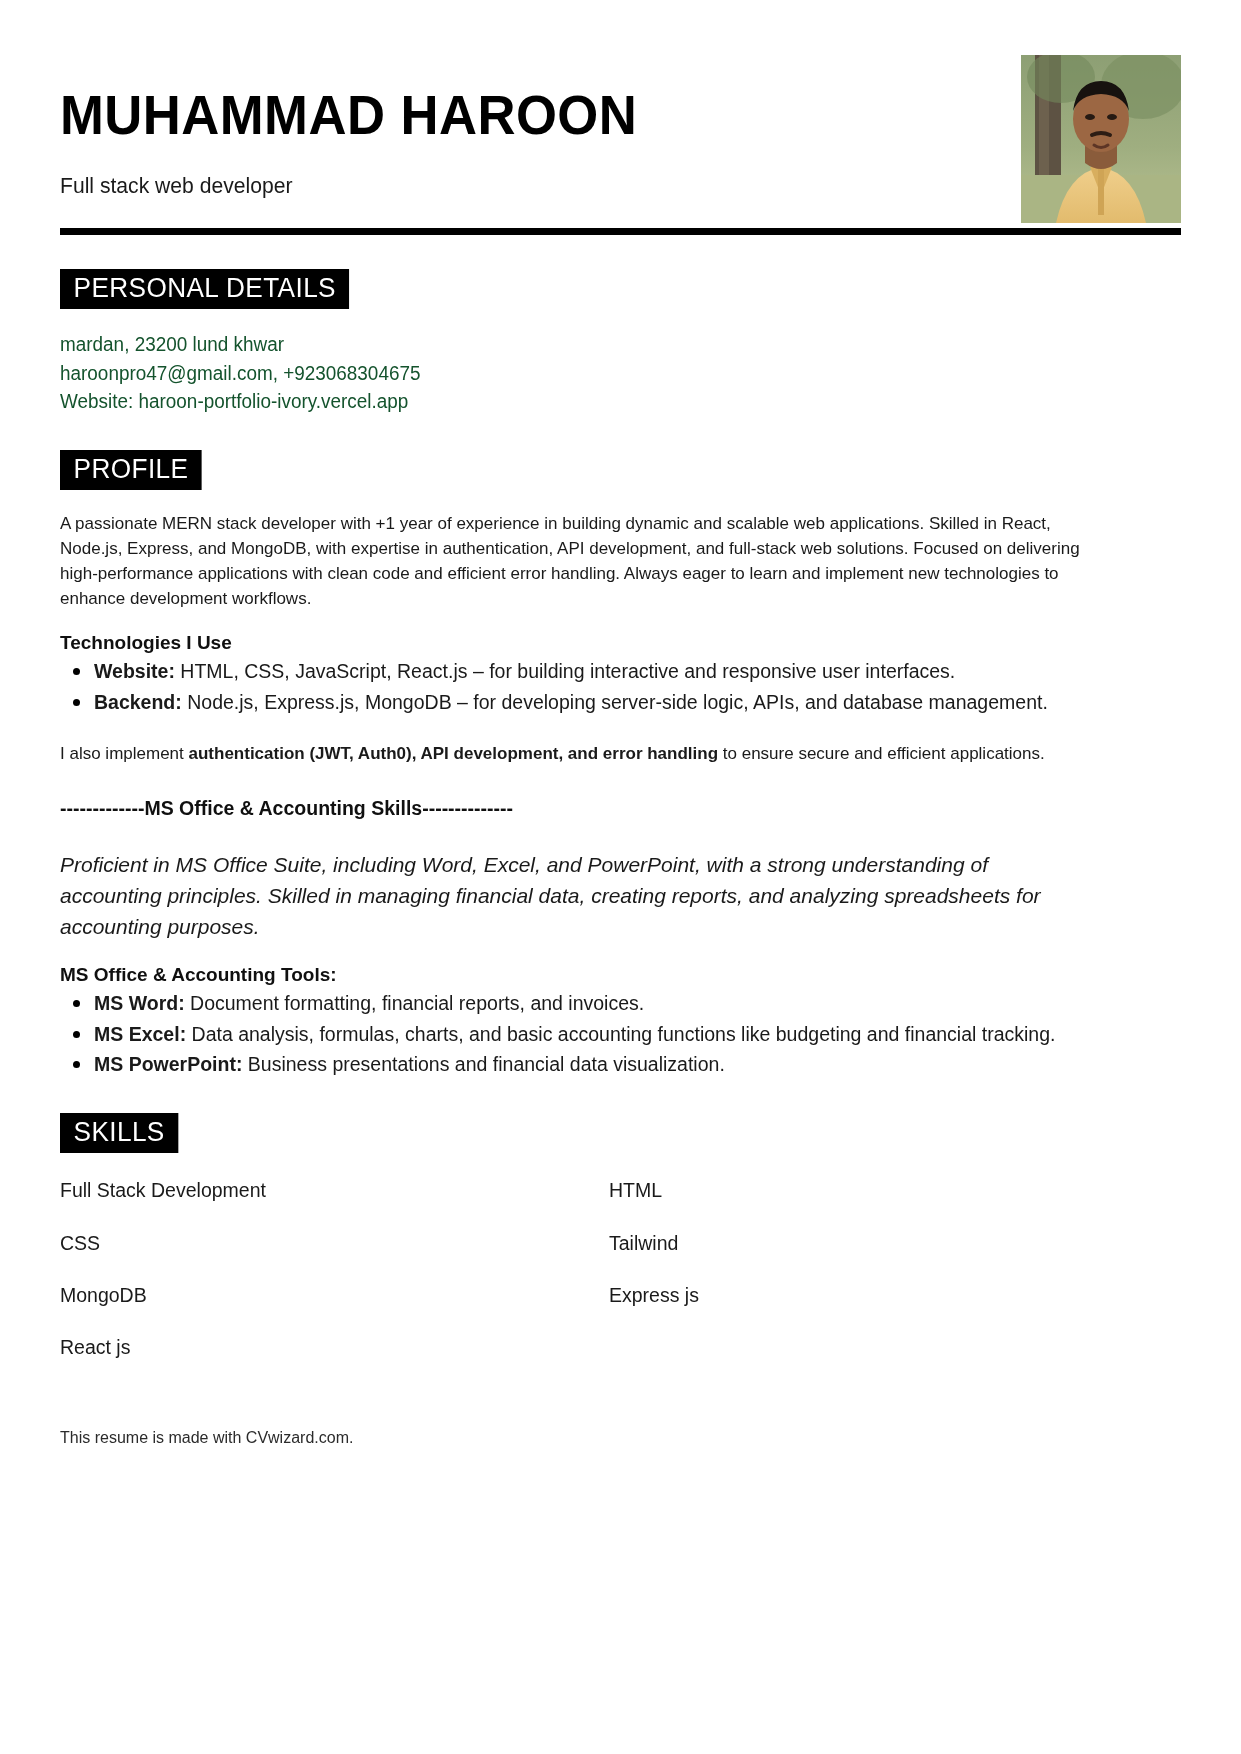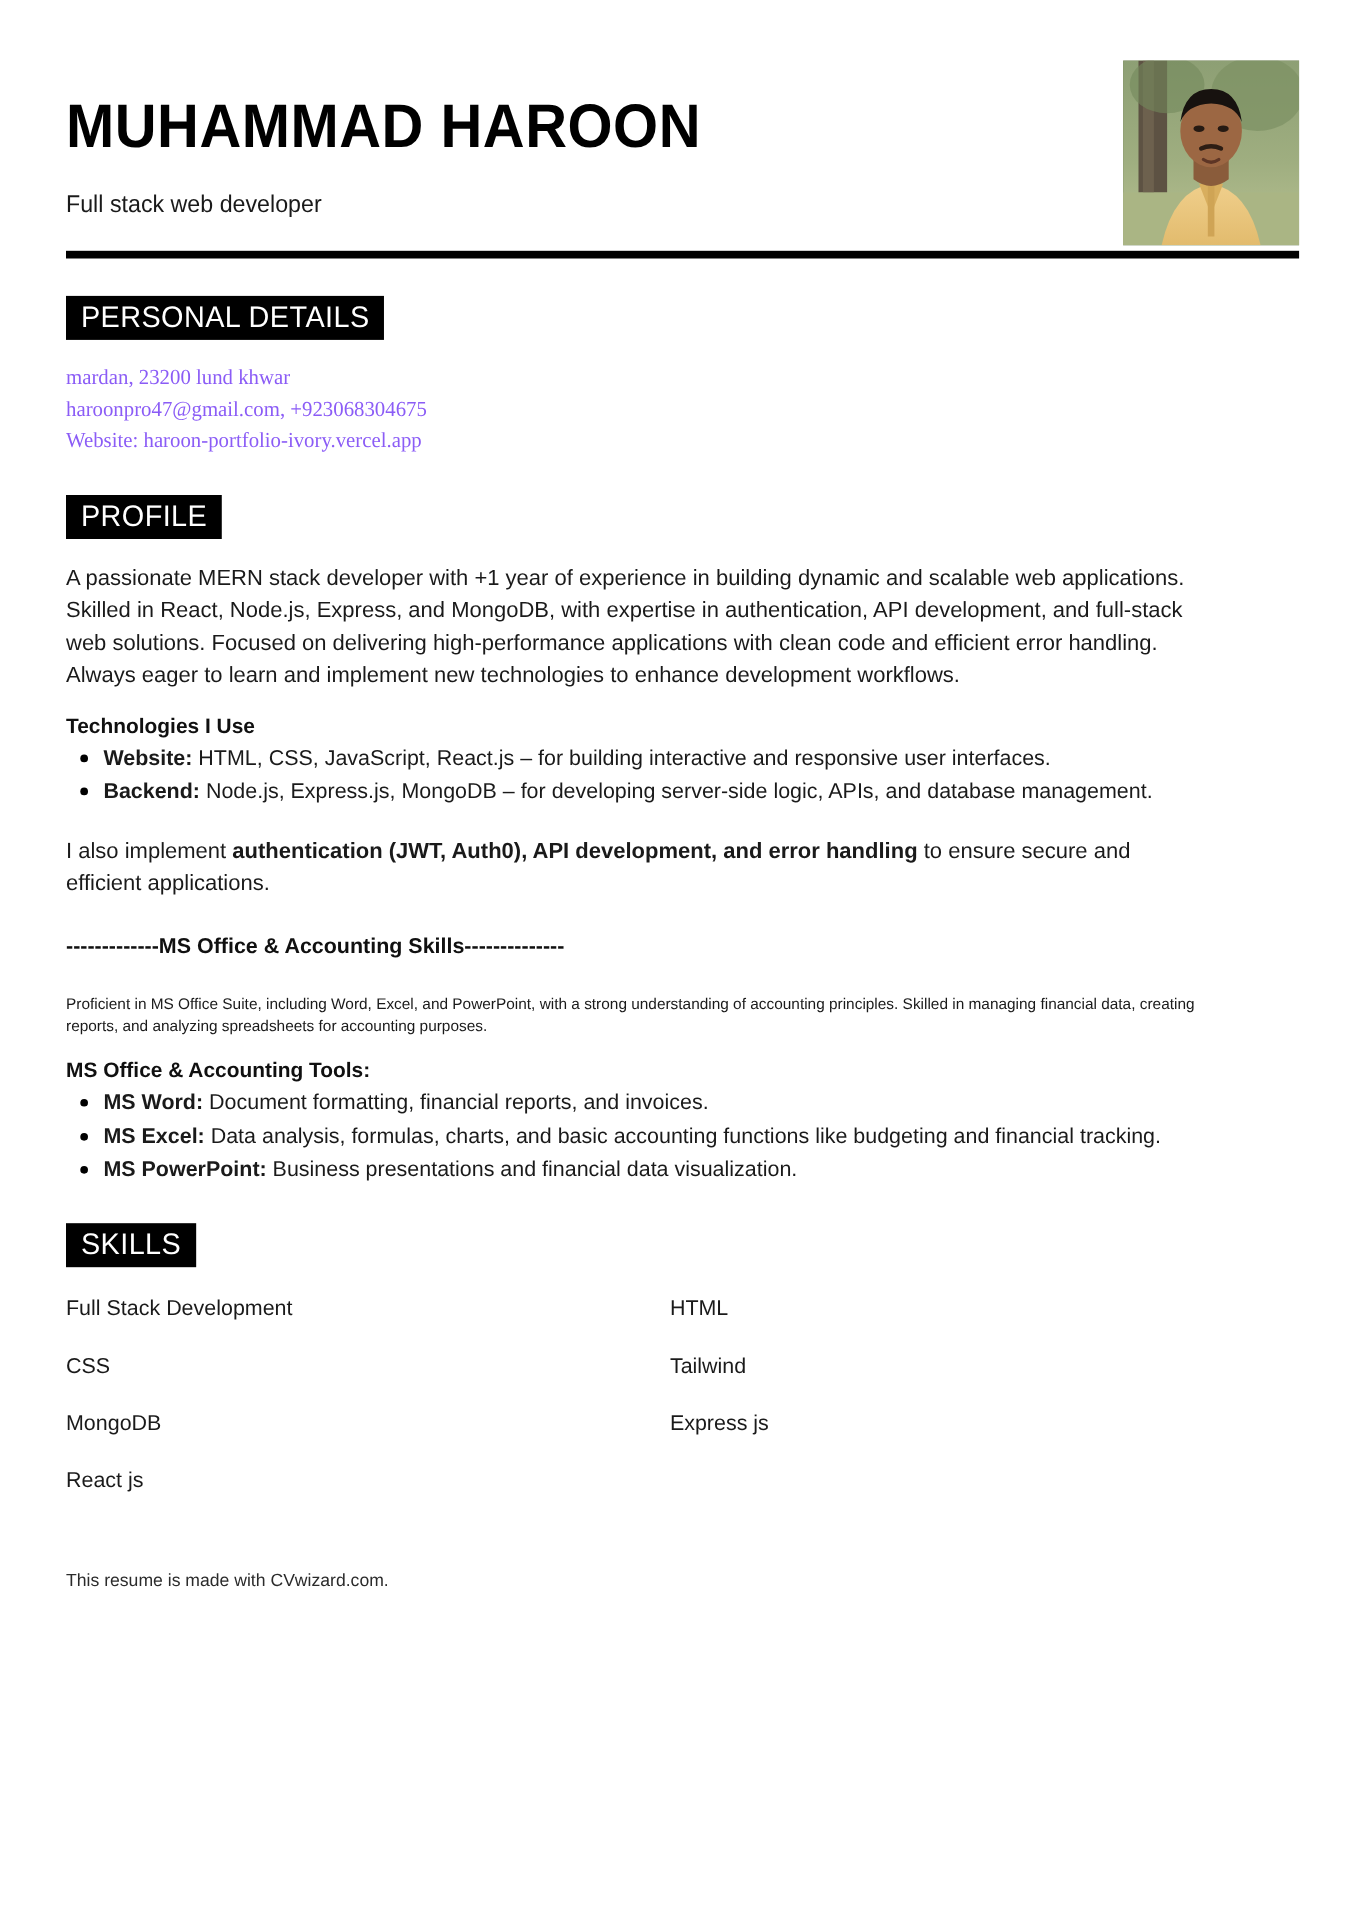--- a/index.html
+++ b/index.html
@@ -82,27 +82,26 @@
     line-height: 1.05;
     transform: scaleX(0.97);
     transform-origin: left center;
   }
 
   
   .contact-block {
     margin-top: 21px;
     font-size: 19.5px;
     line-height: 1.46;
-    color: #8b5cf6;
-    font-family: Liberation Serif, serif;
+    color: #14532d;
   }
   .contact-block div { transform: scaleX(0.97); transform-origin: left center; }
 
   .body-text {
-    font-size: 20px;
+    font-size: 17px;
     line-height: 1.47;
     color: #1a1a1a;
     margin: 0;
     max-width: 1030px;
   }
   .profile-para { margin-top: 22px; }
 
   .lead-bold {
     font-size: 19px;
     font-weight: 700;
@@ -139,21 +138,22 @@
   .divider-text {
     margin-top: 30px;
     font-size: 19.5px;
     font-weight: 700;
     letter-spacing: 0px;
     color: #101010;
   }
 
   .italic-para {
     margin-top: 30px;
-    font-size: 14px;
+    font-style: italic;
+    font-size: 21px;
     line-height: 1.47;
     max-width: 1030px;
   }
 
   
   .skills-grid {
     margin-top: 26px;
     display: grid;
     grid-template-columns: 520px 1fr;
     row-gap: 29px;

